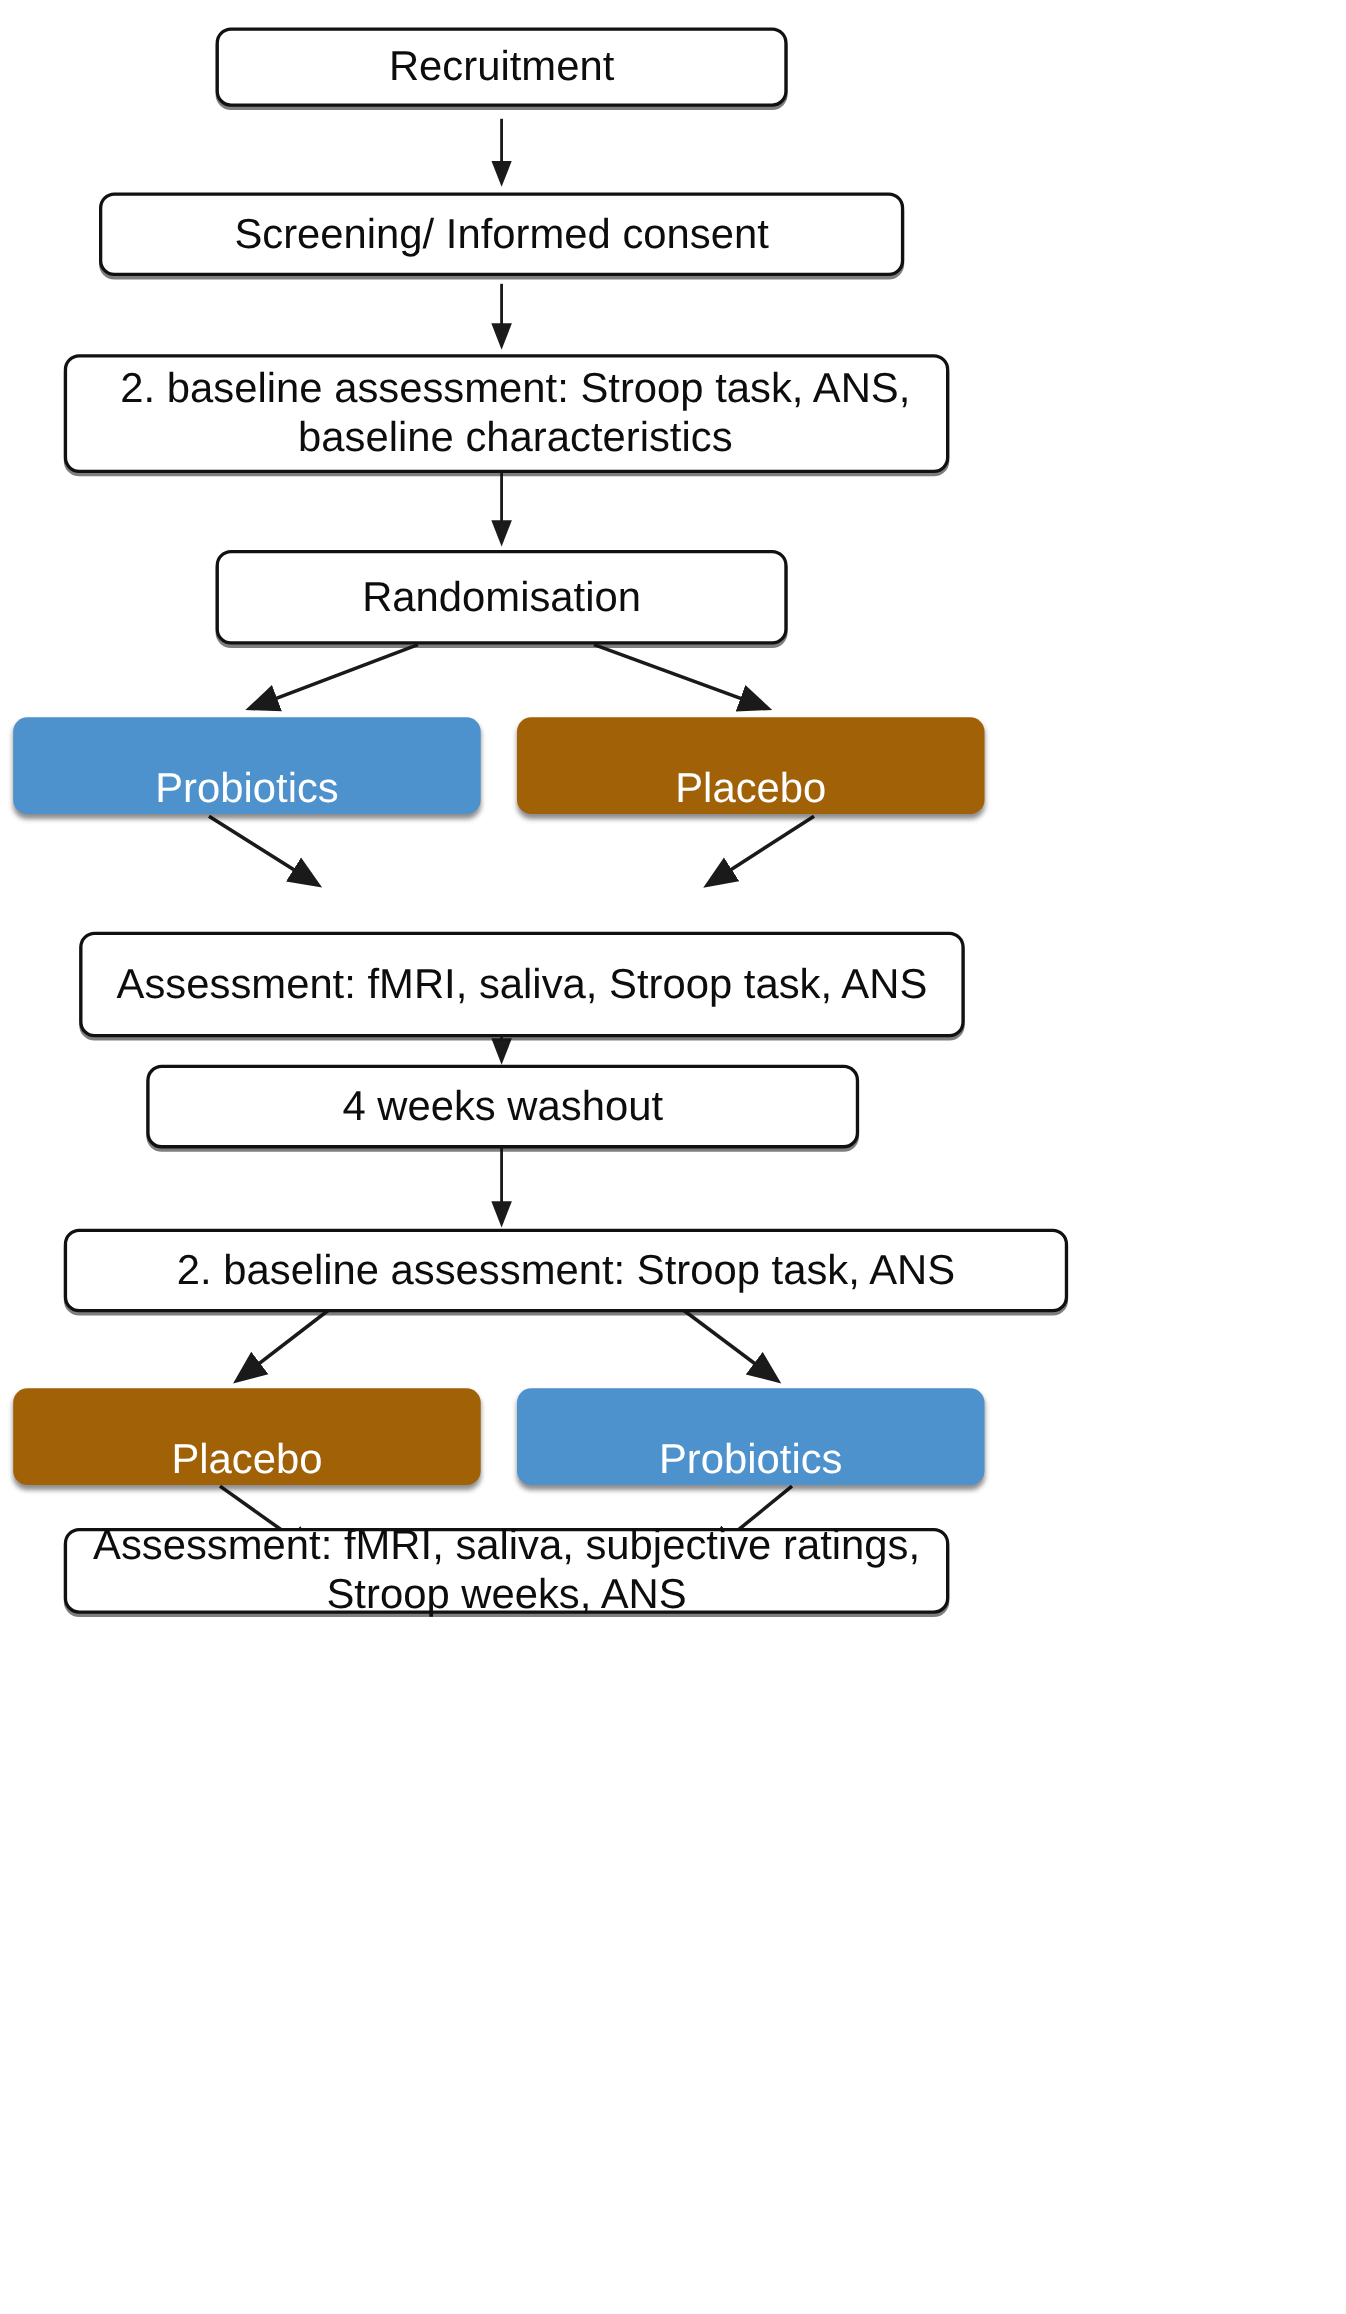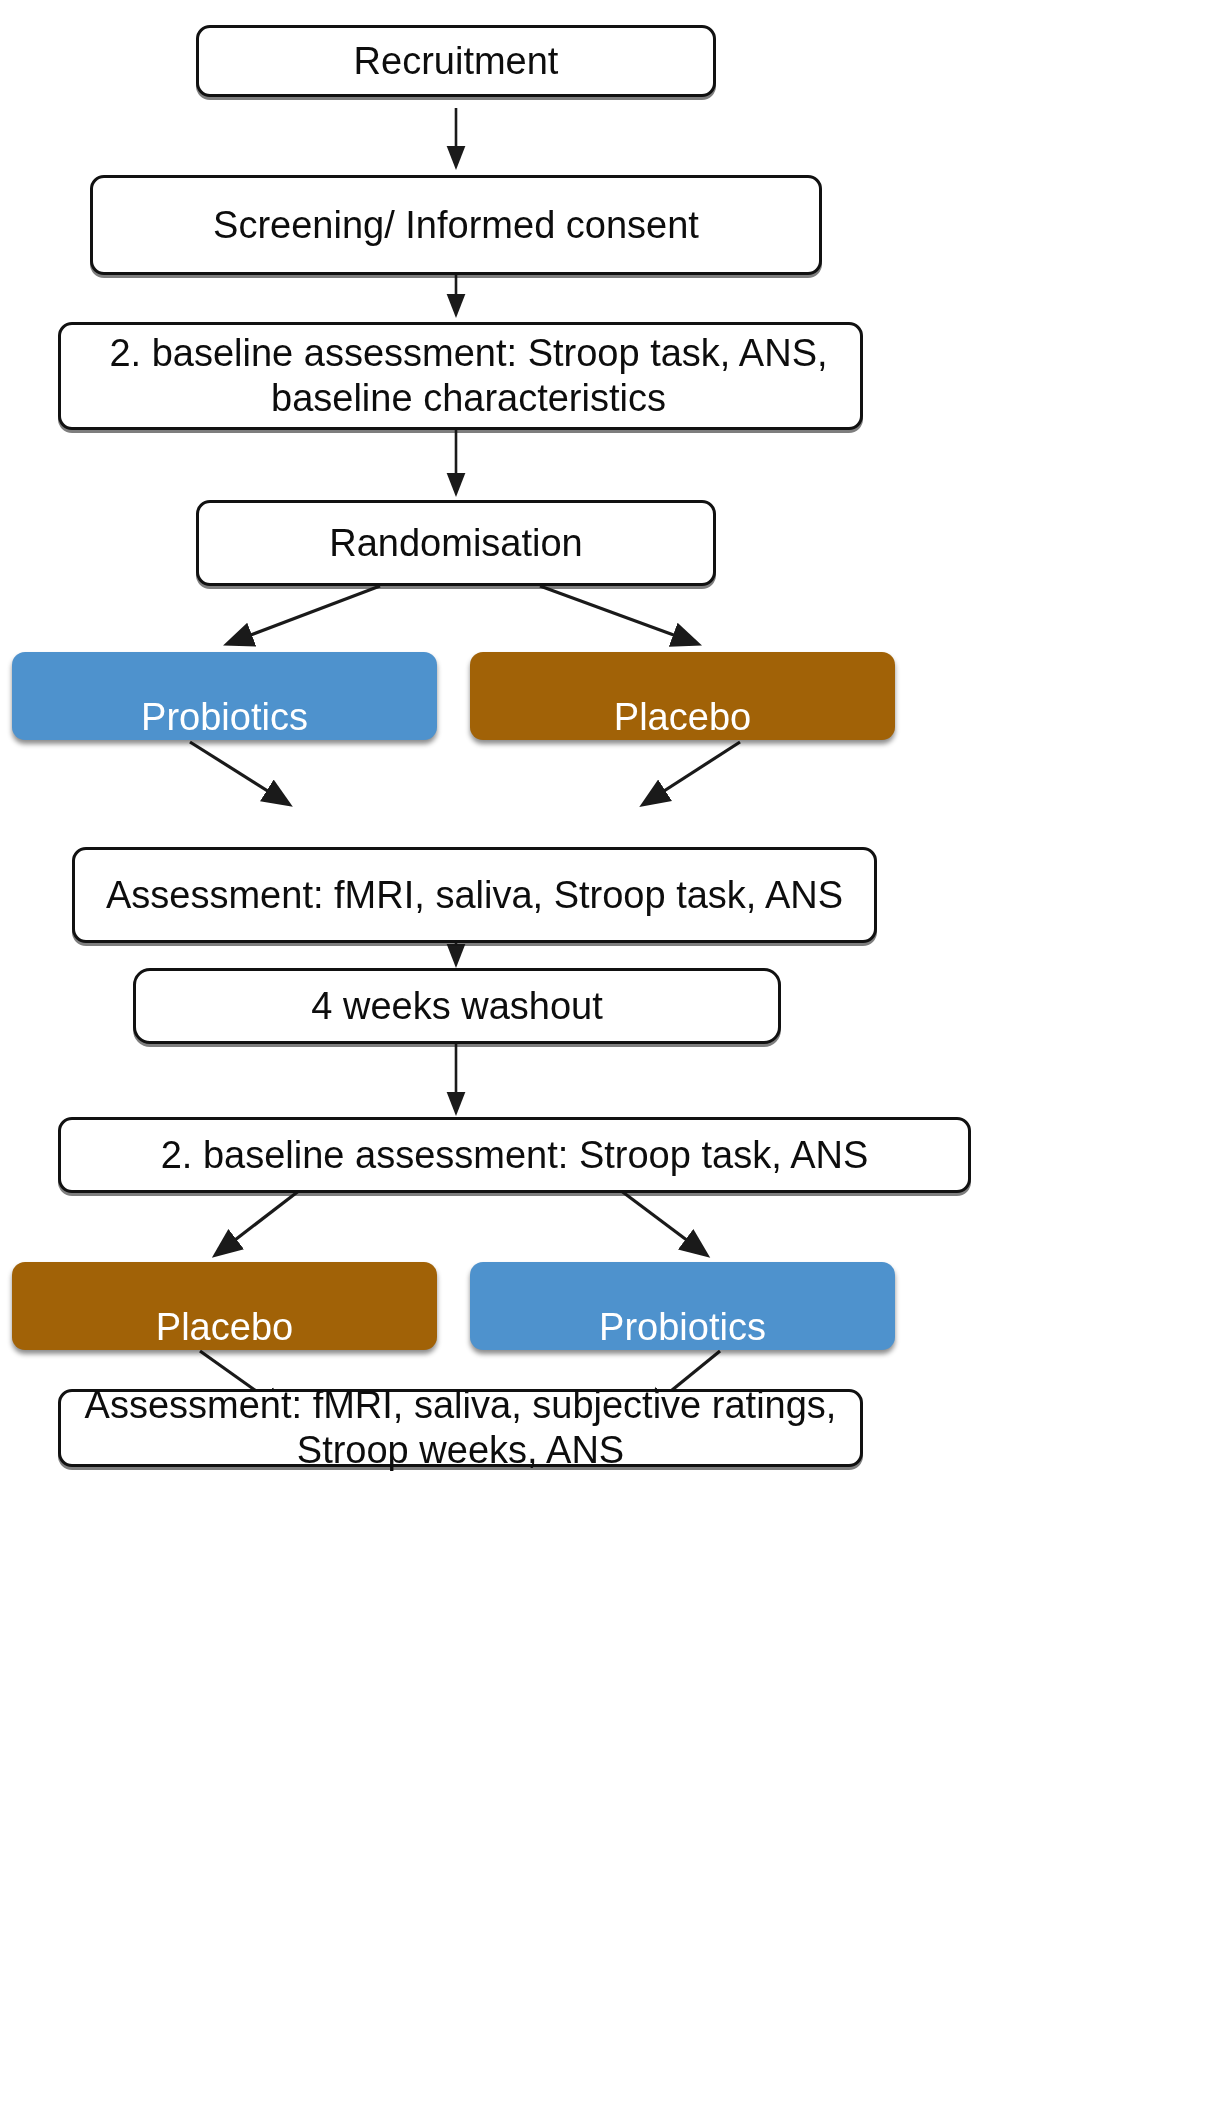--- a/index.html
+++ b/index.html
@@ -86,21 +86,21 @@
       <line x1="200" y1="1351" x2="280" y2="1408" stroke-width="3.2" marker-end="url(#ahs)"></line>
 
       <line x1="720" y1="1351" x2="650" y2="1408" stroke-width="3.2" marker-end="url(#ahs)"></line>
     </g>
   </svg>
 
   <div class="node box-plain" style="left:196px;top:25px;width:520px;height:72px;">
     <span class="lbl">Recruitment</span>
   </div>
 
-  <div class="node box-plain" style="left:90px;top:175px;width:732px;height:100px;">
+  <div class="node box-plain" style="left:90px;top:175px;width:732px;height:76px;">
     <span class="lbl">Screening/ Informed consent</span>
   </div>
 
   <div class="node box-plain indent" style="left:58px;top:322px;width:805px;height:108px;">
     <span class="lbl">
       <span class="l1">2.  baseline assessment: Stroop task, ANS,</span>
       <span class="l2">baseline characteristics</span>
     </span>
   </div>
 
@@ -113,21 +113,21 @@
   </div>
 
   <div class="node box-arm arm-gray" style="left:470px;top:652px;width:425px;height:88px;">
     <span class="lbl">Placebo</span>
   </div>
 
   <div class="node box-plain" style="left:72px;top:812px;width:805px;height:96px;margin-top:35px;">
     <span class="lbl">Assessment: fMRI, saliva, Stroop task, ANS</span>
   </div>
 
-  <div class="node box-plain" style="left:133px;top:968px;width:648px;height:76px;border-radius:17px;">
+  <div class="node box-plain" style="left:133px;top:968px;width:648px;height:76px;">
     <span class="lbl">4 weeks washout</span>
   </div>
 
   <div class="node box-plain" style="left:58px;top:1117px;width:913px;height:76px;">
     <span class="lbl">2. baseline assessment: Stroop task, ANS</span>
   </div>
 
   <div class="node box-arm arm-gray" style="left:12px;top:1262px;width:425px;height:88px;">
     <span class="lbl">Placebo</span>
   </div>

